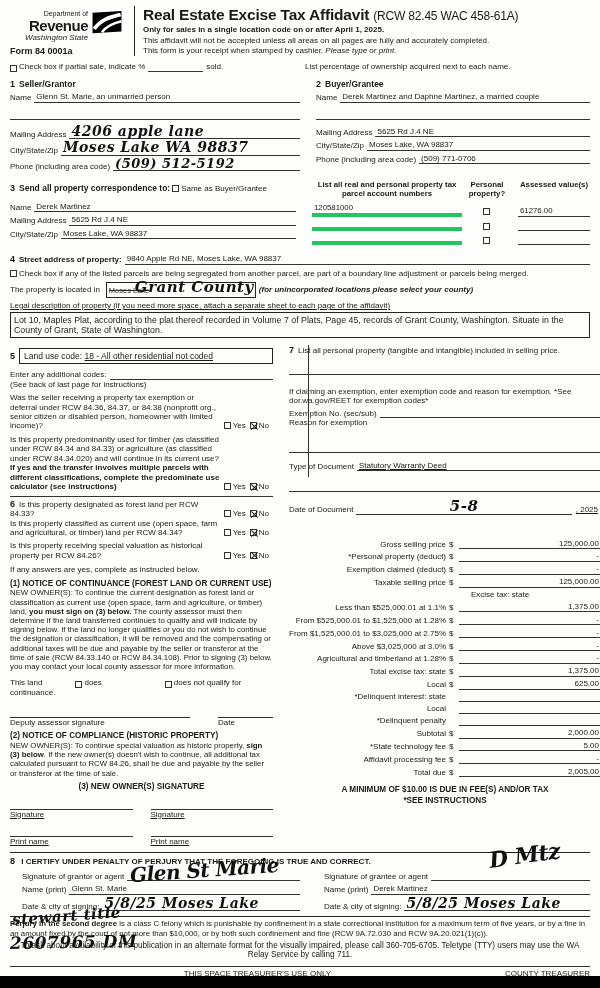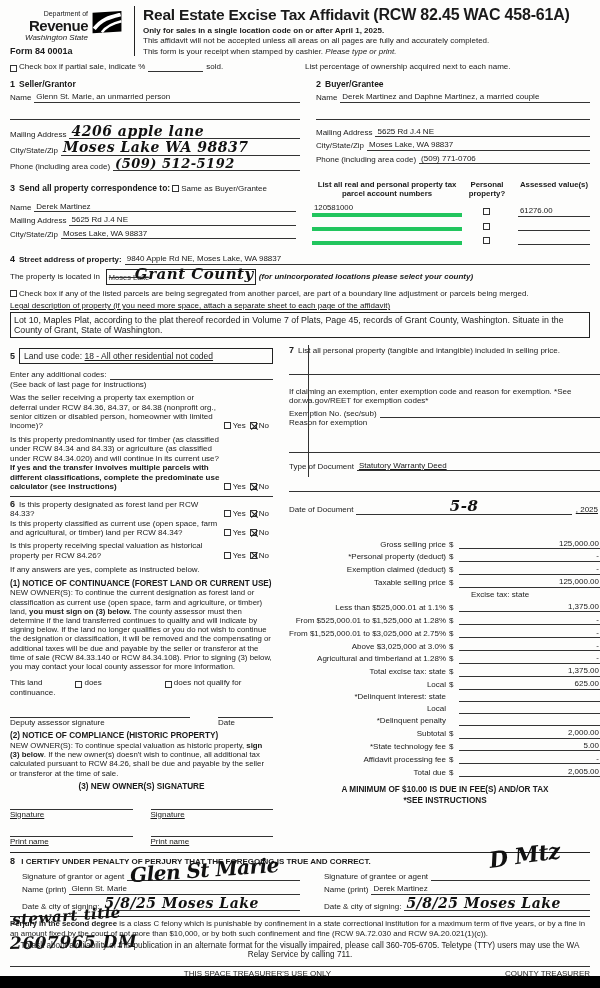--- a/index.html
+++ b/index.html
@@ -18,21 +18,21 @@
   .hdr-left { width:118px; padding-top:4px; }
   .logo-row { display:flex; align-items:flex-start; }
   .logo-text { text-align:right; width:78px; }
   .logo-dept { font-size:7px; }
   .logo-rev { font-size:15px; font-weight:bold; letter-spacing:-0.5px; line-height:1; }
   .logo-wa { font-size:8px; font-style:italic; }
   .logo-mark { width:34px; height:26px; margin-left:2px; }
   .form-num { font-size:9px; font-weight:bold; margin-top:3px; }
   .hdr-right { flex:1; border-left:1.5px solid #222; padding-left:8px; margin-left:6px; }
   .title { font-size:15.5px; font-weight:bold; letter-spacing:-0.2px; }
-  .title-ref { font-size:16px; font-weight:bold; }
+  .title-ref { font-size:12px; font-weight:normal; }
   .hdr-note { font-size:8px; margin-top:1px; }
   
   .frow { display:flex; align-items:flex-end; margin-top:3px; }
   .fill { display:inline-block; border-bottom:1px solid #333; height:9px; }
   .uline { border-bottom:1px solid #333; flex:1; padding:0 2px; min-height:9px; }
   .lbl { white-space:nowrap; padding-right:3px; }
   .cb { display:inline-block; width:7px; height:7px; border:1px solid #333; position:relative; vertical-align:-1px; margin:0 2px 0 0; background:#fff; flex:none; }
   .cb.x::before, .cb.x::after { content:""; position:absolute; left:-1px; top:2.5px; width:9px; height:1.2px; background:#222; }
   .cb.x::before { transform:rotate(45deg); } .cb.x::after { transform:rotate(-45deg); }
   .yn { white-space:nowrap; align-self:flex-end; margin-left:4px; }
@@ -227,30 +227,30 @@
     </div>
   </div>
 
   <div style="margin-top:9px;">
     <div class="frow">
       <span class="sec-num">4</span>
       <span class="lbl b">Street address of property:</span>
       <span class="uline">9840 Apple Rd NE, Moses Lake, WA  98837</span>
     </div>
     <div class="frow" style="align-items:center; margin-top:4px;">
+      <span class="cb"></span>
+      <span>Check box if any of the listed parcels are being segregated from another parcel, are part of a boundary line adjustment or parcels being merged.</span>
+    </div>
+    <div class="frow" style="align-items:center; margin-top:4px;">
       <span class="lbl">The property is located in</span>
       <span class="locbox">
         <span class="loc-struck">Moses Lake</span>
         <span class="loc-hand hand">Grant County</span>
       </span>
       <span class="b i">(for unincorporated locations please select your county)</span>
-    </div>
-    <div class="frow" style="align-items:center; margin-top:4px;">
-      <span class="cb"></span>
-      <span>Check box if any of the listed parcels are being segregated from another parcel, are part of a boundary line adjustment or parcels being merged.</span>
     </div>
     <div style="margin-top:3px;">
       <span class="u">Legal description of property (if you need more space, attach a separate sheet to each page of the affidavit)</span>
       <div class="legalbox">Lot 10, Maples Plat, according to the plat thereof recorded in Volume 7 of Plats, Page 45, records of Grant County, Washington. Situate in the County of Grant, State of Washington.</div>
     </div>
   </div>
 
   <div class="cols2" style="margin-top:7px; position:relative;">
     <div style="position:absolute; left:298px; top:0; width:1px; height:132px; background:#333;"></div>
 

